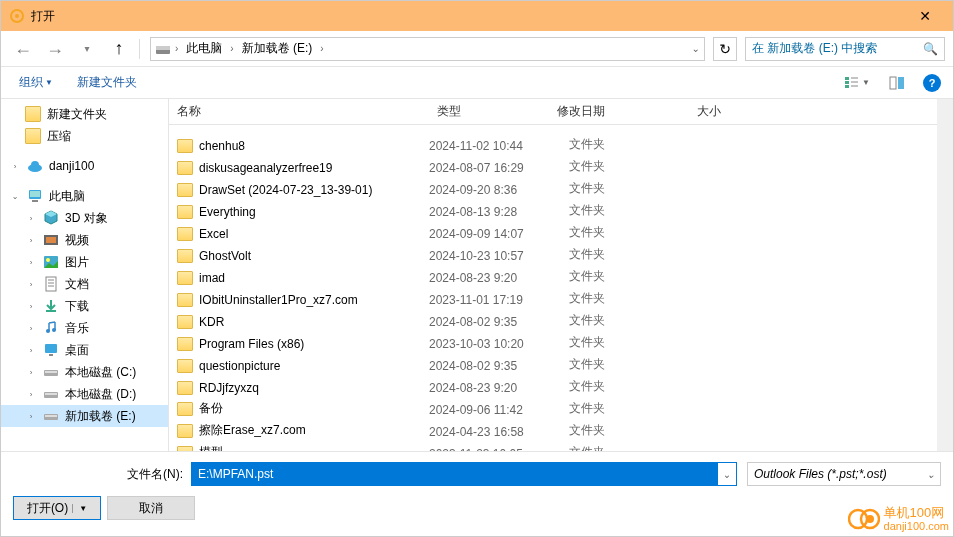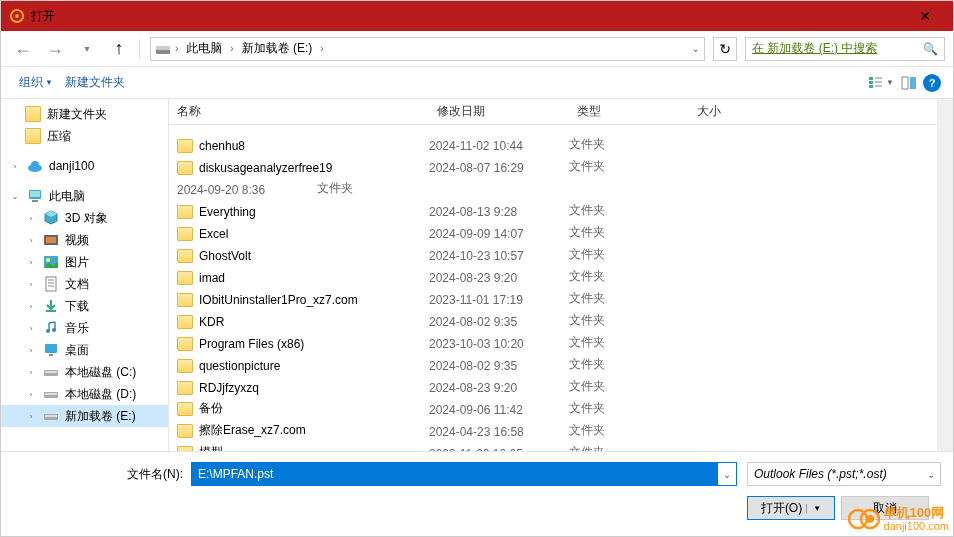--- a/index.html
+++ b/index.html
@@ -1,38 +1,38 @@
 <!DOCTYPE html>
 <html><head>
   <meta charset="utf-8">
   <style>
     * { margin: 0; padding: 0; box-sizing: border-box; font-family: "Microsoft YaHei", "Segoe UI", Arial, sans-serif; }
     body { background: #fff; font-size: 12px; color: #000; width: 954px; height: 537px; overflow: hidden; position: relative; border: 1px solid #ccc; }
     
-    .titlebar { height: 30px; display: flex; align-items: center; padding: 0 8px; background: #b91c1c; }
+    .titlebar { height: 30px; display: flex; align-items: center; padding: 0 8px; background: #fdba74; }
     .titlebar .gear { width: 16px; height: 16px; margin-right: 6px; }
     .titlebar .title { flex: 1; font-size: 12px; }
     .titlebar .close { width: 40px; height: 30px; display: flex; align-items: center; justify-content: center; font-size: 14px; }
     
     .navbar { height: 36px; display: flex; align-items: center; padding: 0 8px; gap: 4px; border-bottom: 1px solid #e5e5e5; }
     .nav-btn { width: 28px; height: 28px; display: flex; align-items: center; justify-content: center; color: #808080; font-size: 18px; }
     .nav-btn.active { color: #000; }
     .nav-sep { width: 1px; height: 20px; background: #ddd; margin: 0 2px; }
     .breadcrumb { flex: 1; display: flex; align-items: center; height: 24px; border: 1px solid #ccc; background: #fff; padding: 0 4px; gap: 4px; margin: 0 4px; }
     .bc-icon { width: 16px; height: 16px; }
     .bc-arrow { color: #666; font-size: 10px; }
     .bc-item { padding: 2px 4px; font-size: 12px; }
     .bc-spacer { flex: 1; }
     .bc-drop { color: #666; font-size: 10px; }
     .refresh-btn { width: 24px; height: 24px; border: 1px solid #ccc; display: flex; align-items: center; justify-content: center; font-size: 14px; }
     .search-box { width: 200px; height: 24px; border: 1px solid #ccc; display: flex; align-items: center; padding: 0 6px; margin-left: 4px; }
-    .search-box .placeholder { flex: 1; color: #4d7c0f; font-size: 12px; text-decoration: underline; }
+    .search-box .placeholder { flex: 1; color: #0369a1; font-size: 12px; }
     .search-box .sicon { color: #666; }
     
-    .toolbar { height: 32px; display: flex; align-items: center; padding: 0 12px; border-bottom: 1px solid #e5e5e5; }
+    .toolbar { height: 32px; display: flex; align-items: center; padding: 0 12px; gap: 12px; border-bottom: 1px solid #e5e5e5; }
     .tb-btn { display: flex; align-items: center; gap: 2px; color: #1e5da5; font-size: 12px; padding: 4px 6px; }
     .tb-btn .caret { font-size: 8px; }
     .tb-spacer { flex: 1; }
     .tb-icon-btn { width: 28px; height: 24px; display: flex; align-items: center; justify-content: center; gap: 2px; }
     .tb-help { width: 18px; height: 18px; border-radius: 50%; background: #0078d7; color: #fff; display: flex; align-items: center; justify-content: center; font-size: 11px; font-weight: bold; }
     
     .main { display: flex; height: 352px; }
     .sidebar { width: 168px; border-right: 1px solid #e5e5e5; overflow-y: auto; padding-top: 4px; }
     .tree-item { display: flex; align-items: center; height: 22px; padding-left: 24px; gap: 6px; font-size: 12px; }
     .tree-item.l1 { padding-left: 8px; }
@@ -58,28 +58,28 @@
     
     .bottombar { padding: 10px 12px 12px; border-top: 1px solid #e5e5e5; }
     .bottom-row1 { display: flex; align-items: center; gap: 8px; margin-bottom: 10px; }
     .bottom-row1 .lbl { width: 170px; text-align: right; font-size: 12px; }
     .filename-combo { flex: 1; height: 24px; border: 1px solid #0078d7; display: flex; align-items: center; }
     .filename-combo .val { flex: 1; padding: 0 6px; background: #0078d7; color: #fff; font-size: 12px; line-height: 22px; }
     .filename-combo .vdrop { width: 18px; text-align: center; color: #666; font-size: 10px; }
     .filter-combo { width: 194px; height: 24px; border: 1px solid #ccc; display: flex; align-items: center; margin-left: 2px; font-style: italic; }
     .filter-combo .val { flex: 1; padding: 0 6px; font-size: 12px; }
     .filter-combo .vdrop { width: 18px; text-align: center; color: #666; font-size: 10px; }
-    .bottom-row2 { display: flex; justify-content: flex-end; gap: 6px; padding-right: 12px; }
+    .bottom-row2 { display: flex; gap: 6px; padding-right: 12px; }
     .dlg-btn { min-width: 88px; height: 24px; border: 1px solid #ccc; background: #e1e1e1; font-size: 12px; display: flex; align-items: center; justify-content: center; gap: 4px; }
     .dlg-btn.primary { border: 1px solid #0078d7; }
     
     .watermark { position: absolute; right: 4px; bottom: 4px; display: flex; align-items: center; gap: 4px; opacity: 0.9; pointer-events: none; }
     .watermark .logo { width: 32px; height: 22px; position: relative; }
     .watermark .txt { display: flex; flex-direction: column; font-size: 11px; line-height: 1.1; }
-    .watermark .zh { color: #ff8c00; font-weight: bold; font-size: 13px; }
+    .watermark .zh { color: #ff8c00; font-weight: normal; font-size: 13px; }
     .watermark .url { color: #ff8c00; font-size: 11px; }
     
     .scrollbar-stub { width: 16px; background: #f0f0f0; }
   </style>
 </head>
 <body>
 
 <div class="titlebar">
   <svg class="gear" viewBox="0 0 16 16">
       <circle cx="8" cy="8" r="6" fill="none" stroke="#f5a623" stroke-width="2"></circle>
@@ -255,42 +255,46 @@
           <rect x="1" y="6" width="14" height="6" fill="#aaa" rx="1"></rect>
           <rect x="2" y="7" width="12" height="2" fill="#ddd"></rect>
         </svg>
         <span>新加载卷 (E:)</span>
       </div>
   </div>
 
   <div class="filepane">
     <div class="columns">
       <div class="col name">名称</div>
+      <div class="col type">类型</div>
       <div class="col date">修改日期</div>
-      <div class="col type">类型</div>
       <div class="col size">大小</div>
     </div>
     <div class="filelist" id="filelist">
         <div class="row">
     <div class="cname">
             <span class="ficon folder-ico"></span>
             <span>chenhu8</span>
           </div>
     <div class="cdate">2024-11-02 10:44</div>
     <div class="ctype">文件夹</div>
         </div>
         <div class="row">
     <div class="cname">
             <span class="ficon folder-ico"></span>
             <span>diskusageanalyzerfree19</span>
           </div>
     <div class="cdate">2024-08-07 16:29</div>
     <div class="ctype">文件夹</div>
         </div>
         <div class="row">
+    <div class="cname">
+            <span class="ficon folder-ico"></span>
+            <span>DrawSet (2024-07-23_13-39-01)</span>
+          </div>
     <div class="cdate">2024-09-20 8:36</div>
     <div class="ctype">文件夹</div>
         </div>
         <div class="row">
     <div class="cname">
             <span class="ficon folder-ico"></span>
             <span>Everything</span>
           </div>
     <div class="cdate">2024-08-13 9:28</div>
     <div class="ctype">文件夹</div>

